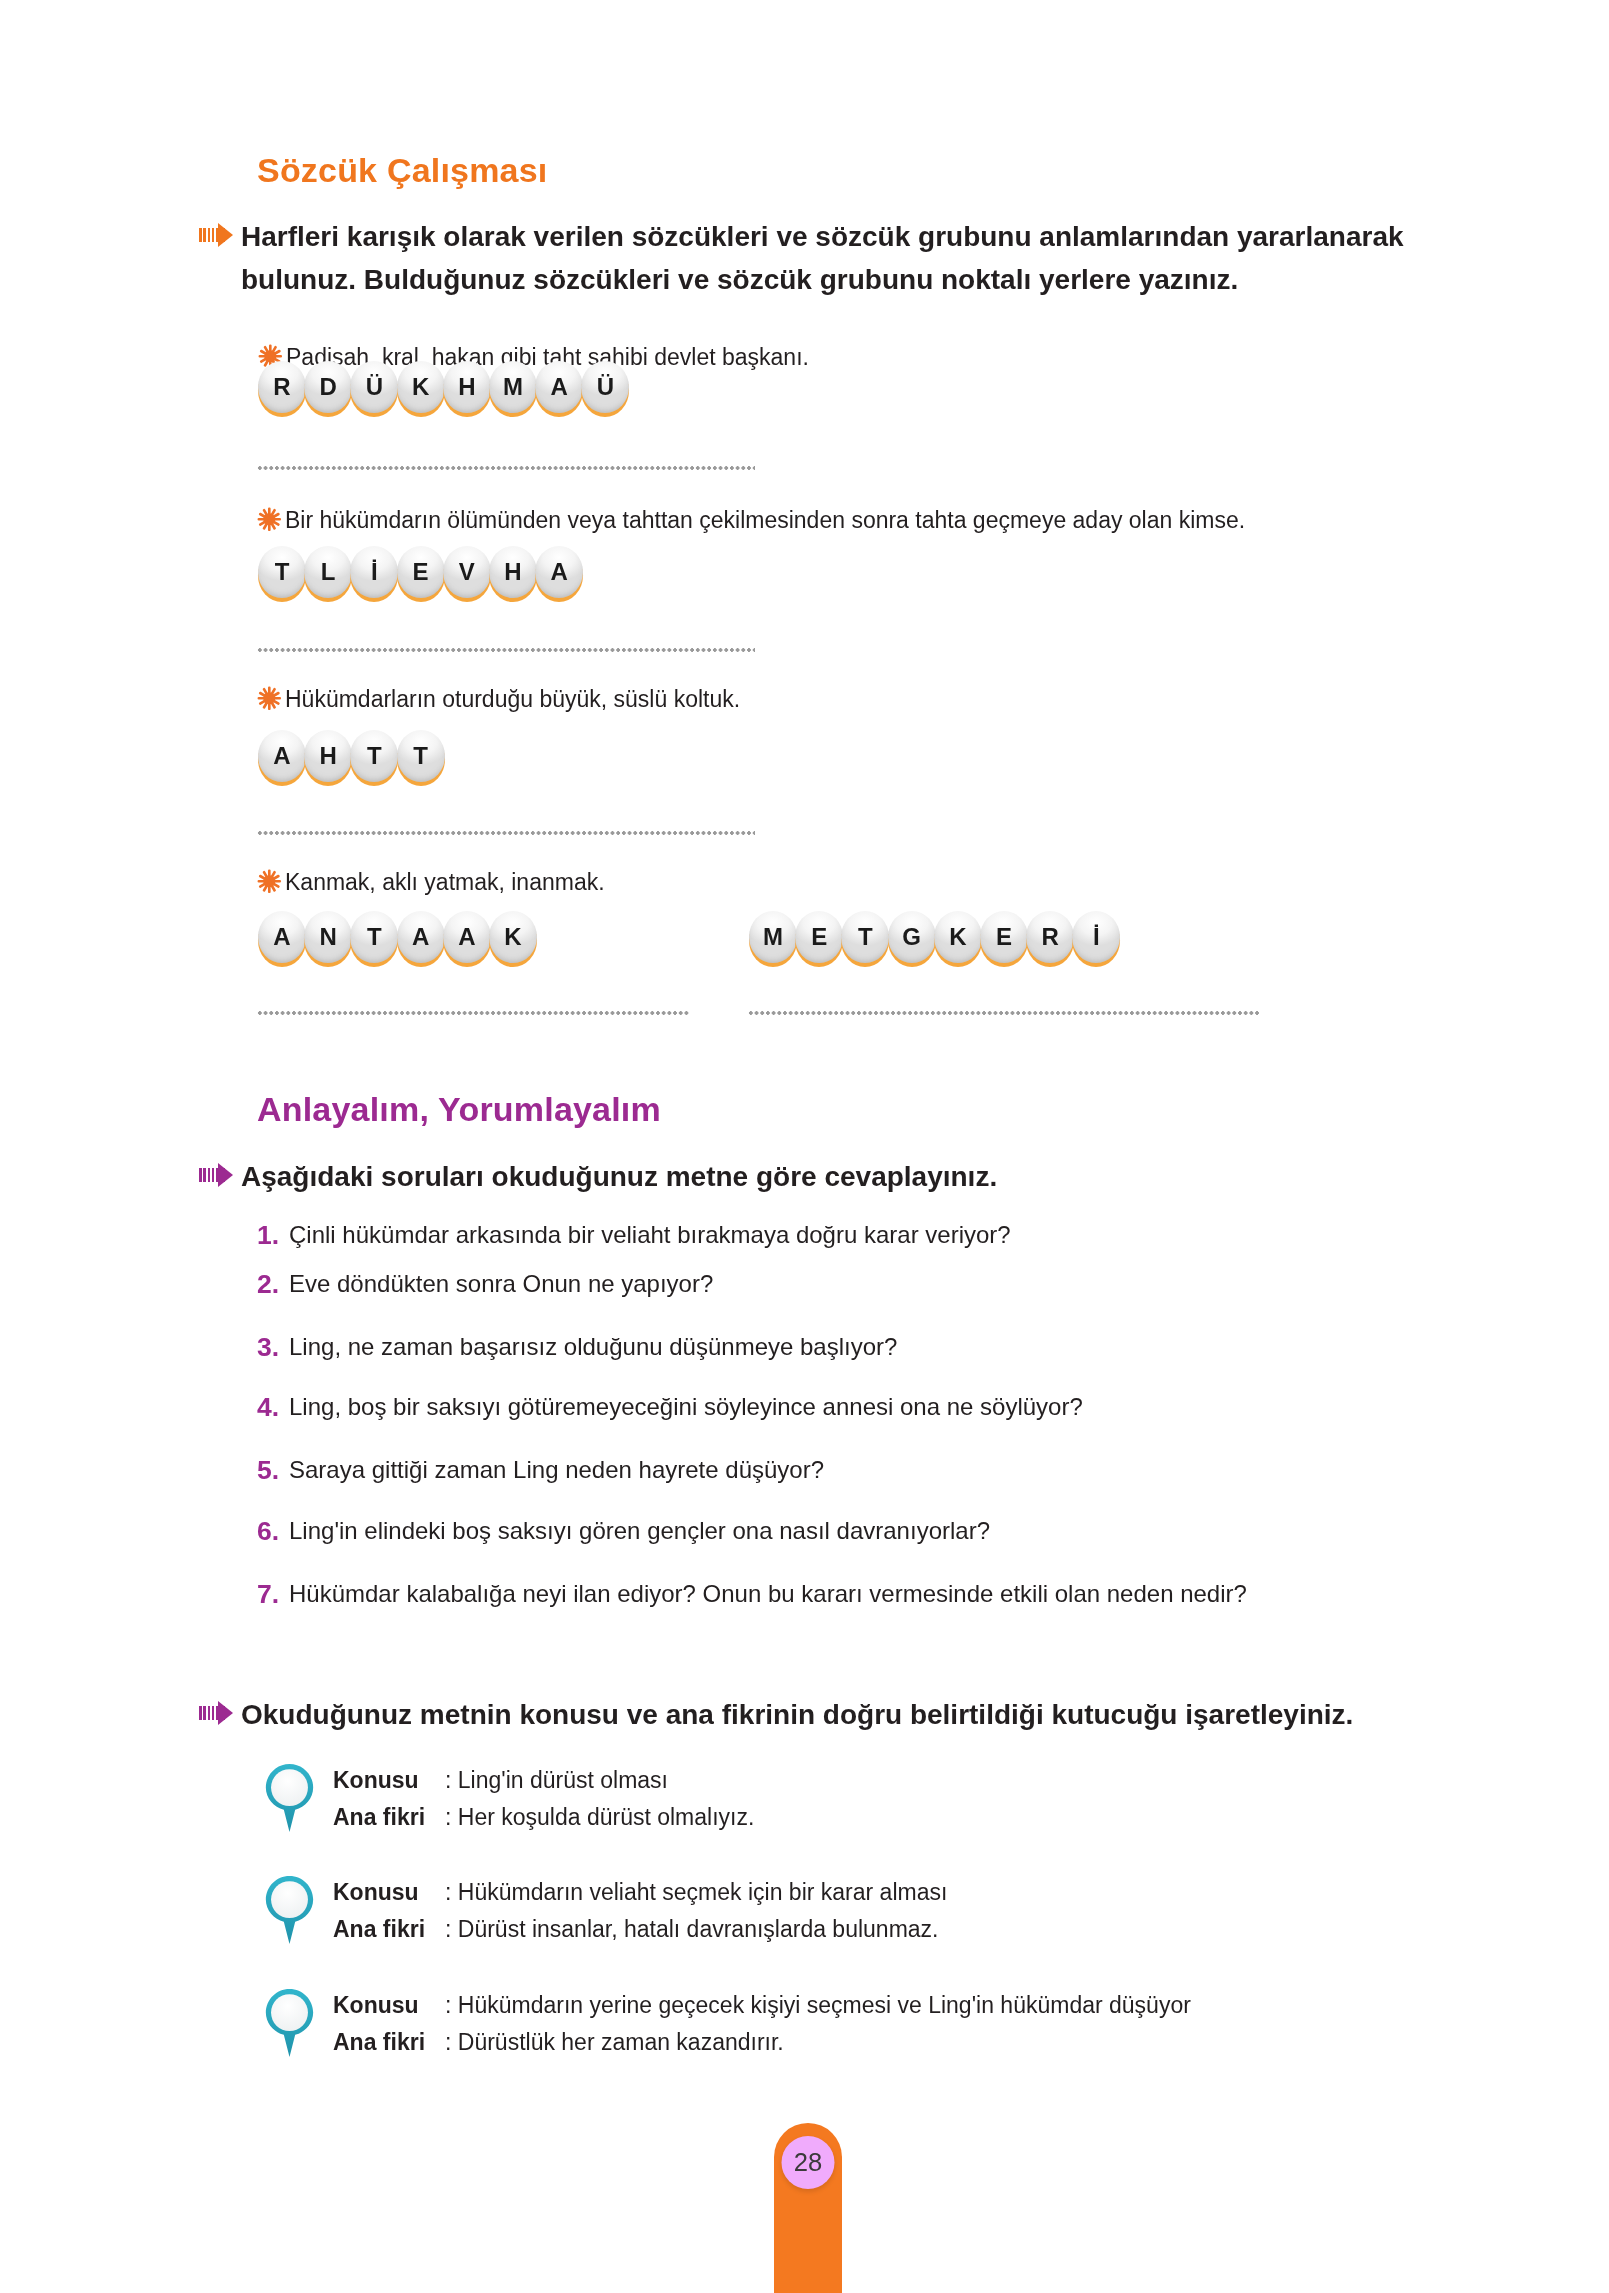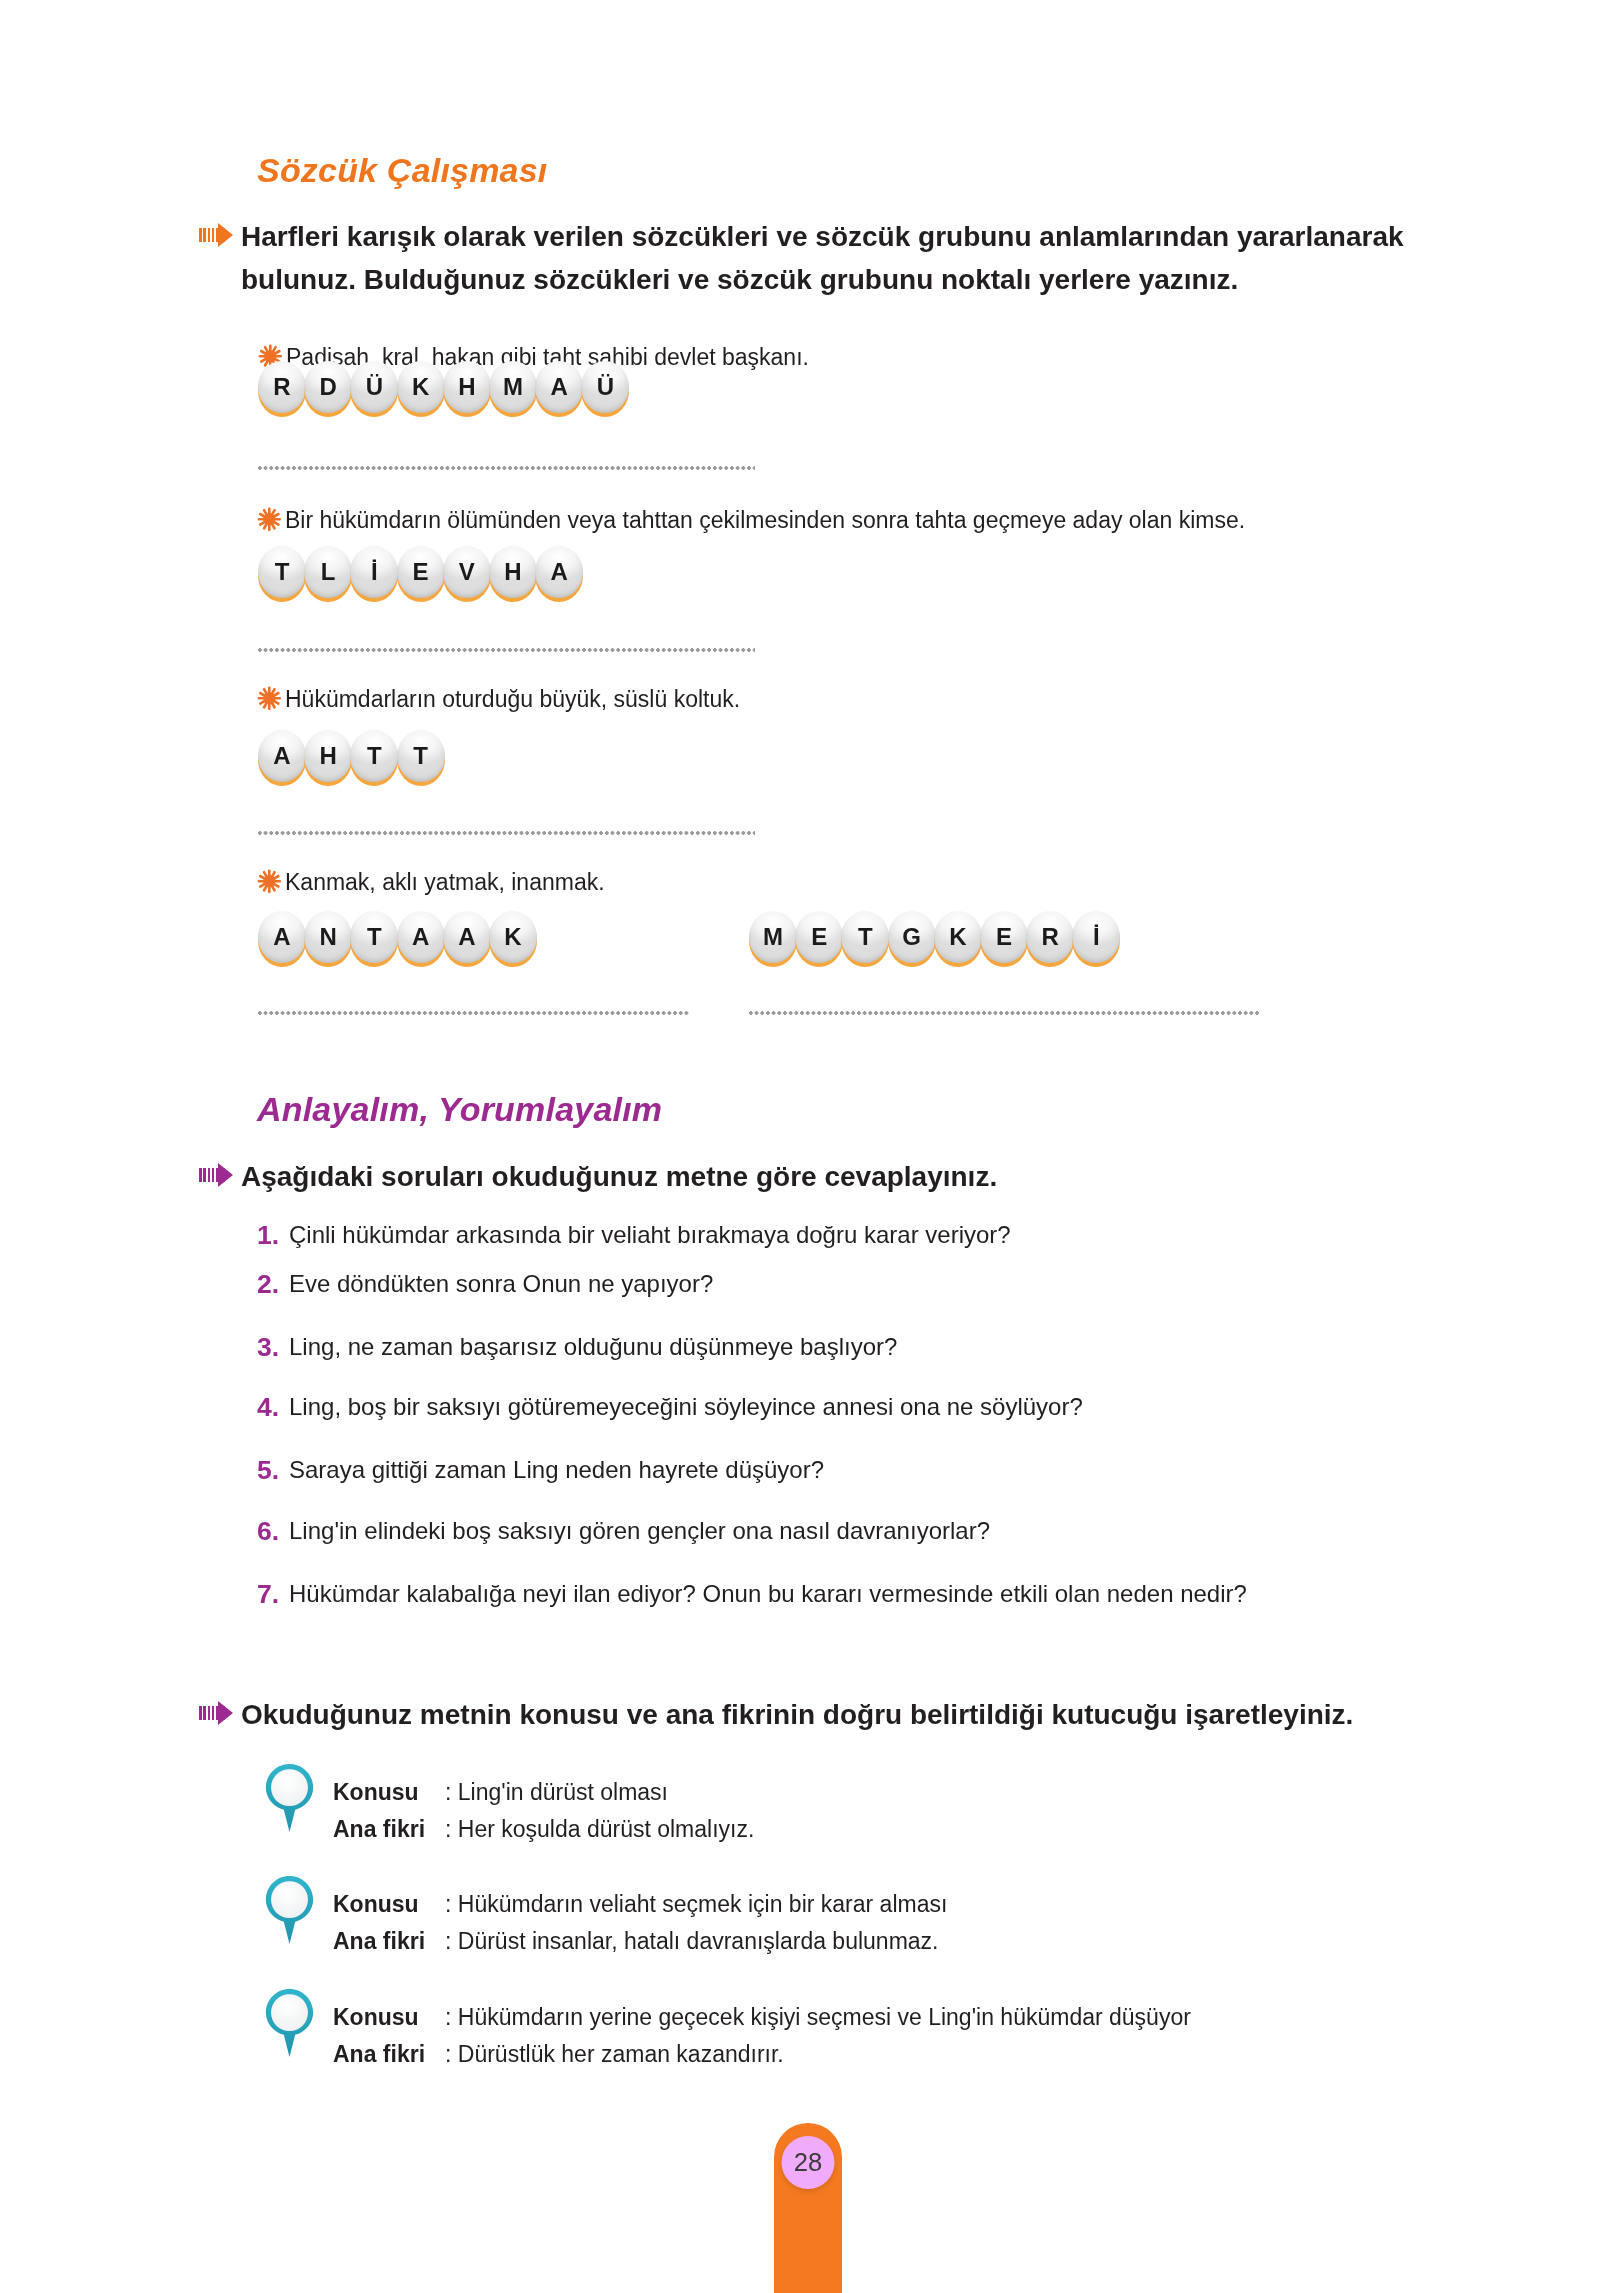--- a/index.html
+++ b/index.html
@@ -12,21 +12,21 @@
     position:relative;
     overflow:hidden;
   }
   .page{position:absolute;inset:0;}
 
   
   .row{display:flex;align-items:flex-start;}
 
   
   .sec-head{
-    font-style:italic;font-weight:bold;
+    font-weight:bold;
     font-size:34px;letter-spacing:0.2px;
   }
   .sec-head.orange{color:#f0761e;}
   .sec-head.purple{color:#9c2a91;}
 
   
   .arrow-bullet{
     position:relative;width:42px;height:24.6px;flex:0 0 42px;margin-top:6.6px;
   }
   .arrow-bullet .stripes{
@@ -107,21 +107,21 @@
   }
   .qtext{font-size:24px;color:#231f20;line-height:1.3;}
 
   
   .pin{
     flex:0 0 53px;width:53px;height:72px;position:relative;margin-right:17px;
   }
   .pin svg{display:block;}
   .opt-lines{font-size:23px;line-height:1.62;color:#231f20;}
   .lbl{display:inline-block;font-weight:bold;}
-  .lbl.k{min-width:112px;margin-top:12px;}
+  .lbl.k{min-width:112px;}
   .lbl.a{min-width:112px;}
 
   
   .pagetab{
     position:absolute;left:774px;top:2123px;
     width:68px;height:171px;
     background:#f47920;
     border-top-left-radius:34px;border-top-right-radius:34px;
   }
   .pagetab .circle{

